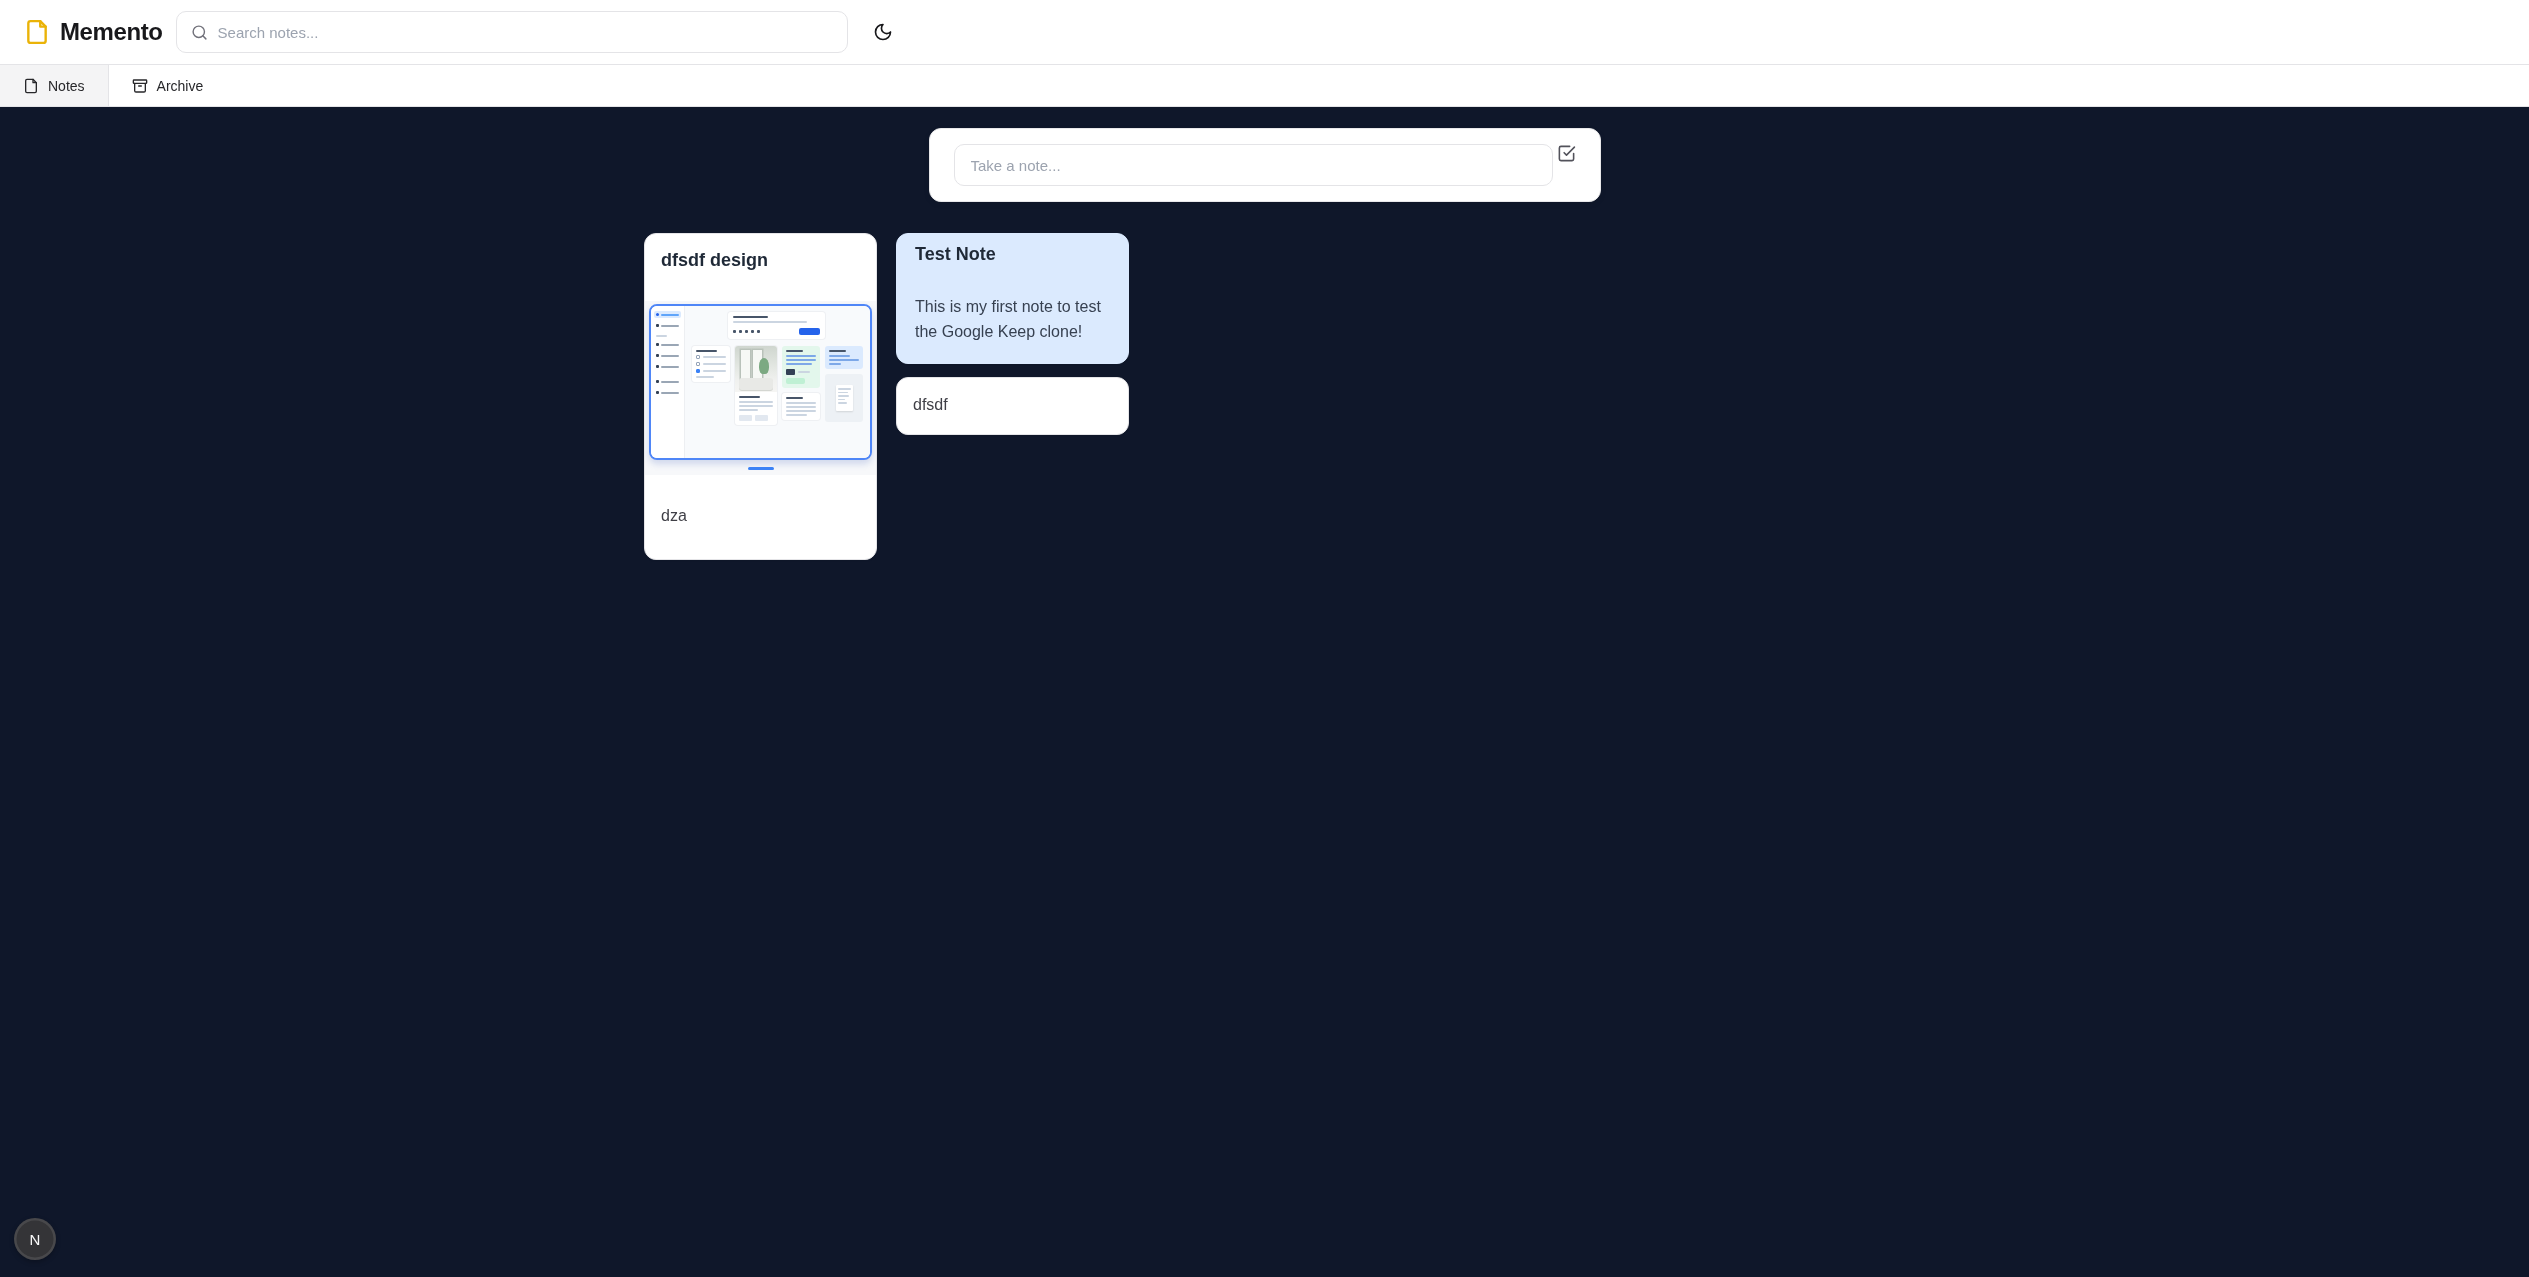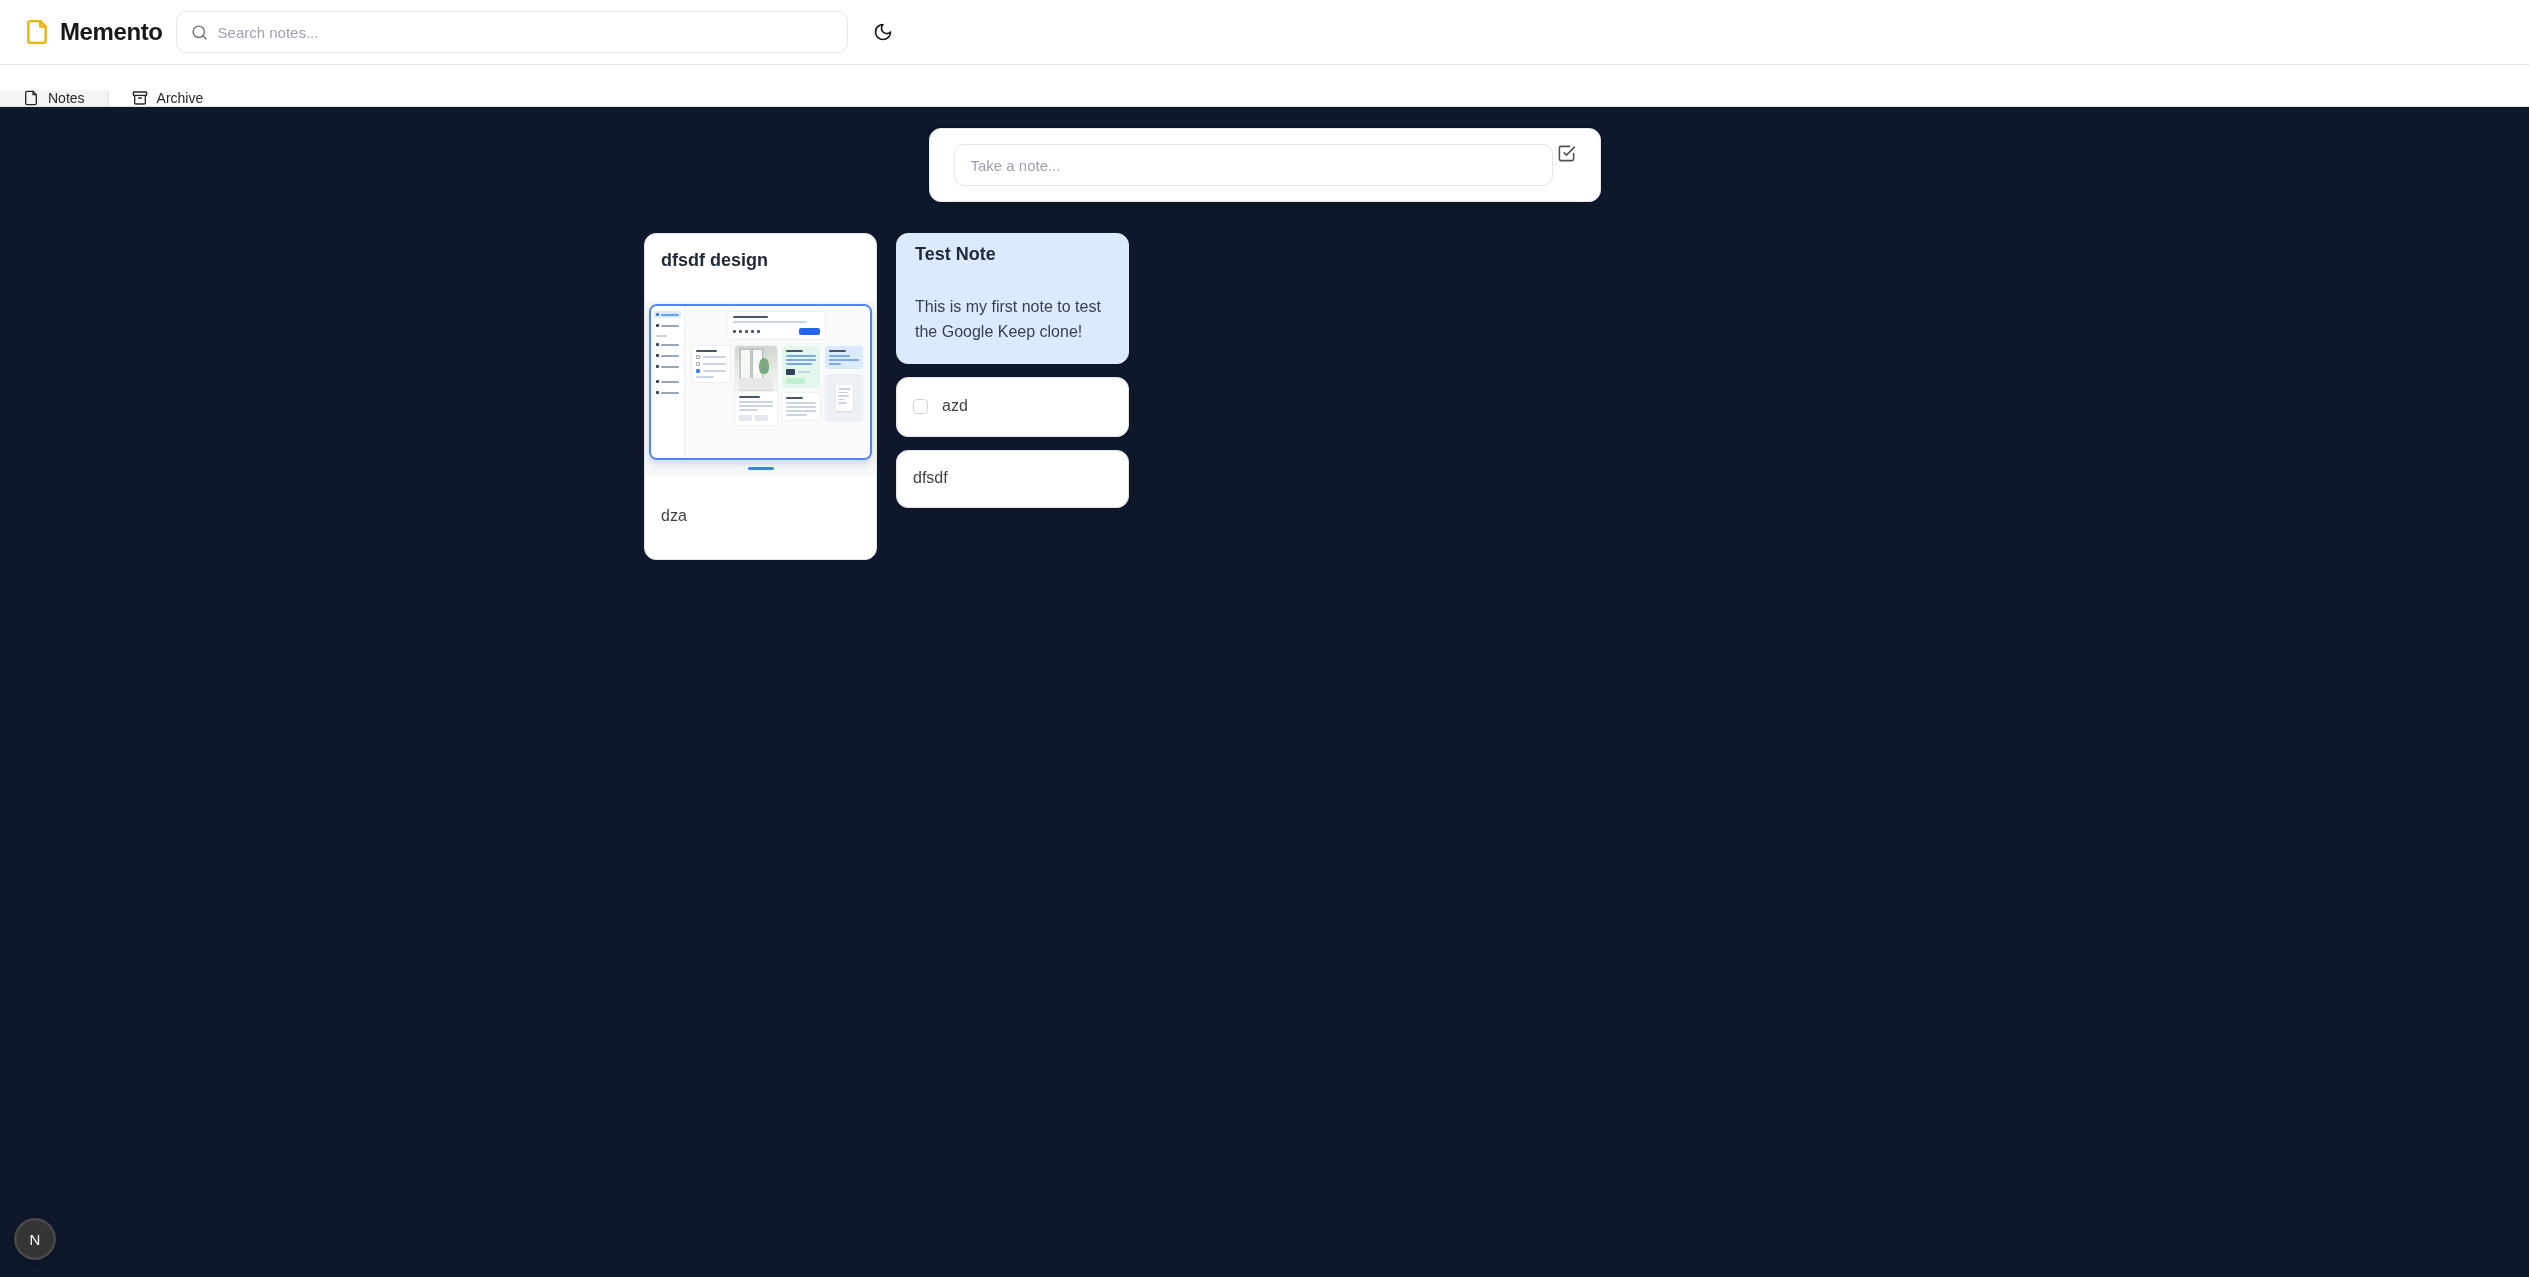--- a/index.html
+++ b/index.html
@@ -12,21 +12,21 @@
   .logo { display:flex; align-items:center; gap:10px; }
   .logo-title { font-size:24px; font-weight:700; letter-spacing:-0.4px; color:#18181b; }
   .search-wrap { margin-left:13px; width:672px; height:42px; border:1px solid #e4e4e7; border-radius:10px;
                  display:flex; align-items:center; gap:10px; padding:4px 14px; background:#fff; }
   .search-wrap input { flex:1; border:none; outline:none; font-size:15px; font-family:inherit; color:#18181b; background:transparent; }
   .search-wrap input::placeholder { color:#9ca3af; }
   .icon-btn { width:38px; height:38px; display:flex; align-items:center; justify-content:center;
               border:none; background:transparent; border-radius:8px; cursor:pointer; margin-left:16px; }
 
   
-  .tabbar { height:43px; border-top:1px solid #e4e4e7; border-bottom:1px solid #e4e4e7; display:flex; background:#fff;align-items:flex-end; }
+  .tabbar { height:43px; border-top:1px solid #e4e4e7; border-bottom:1px solid #e4e4e7; display:flex; background:#fff; }
   .tab { display:flex; align-items:center; gap:9px; padding:0 23px; font-size:14px; font-weight:500;
          color:#27272a; background:transparent; border:none; cursor:pointer; font-family:inherit; }
   .tab.active { background:#f4f4f5; border-right:1px solid #e4e4e7; }
 
   
   .composer { width:672px; margin:21px auto 0; border:1px solid #e8e8ea; border-radius:12px;
               box-shadow:0 2px 6px rgba(0,0,0,0.07); background:#fff; padding:15px 24px;
               display:flex; align-items:flex-start; gap:4px; }
   .composer input { flex:1; height:42px; border:1px solid #e4e4e7; border-radius:10px; padding:0 16px;
                     font-size:15px; font-family:inherit; color:#18181b; outline:none; }
@@ -303,24 +303,20 @@
         </article>
       </div>
 
       <div class="col">
 
         <article class="card card-blue">
           <div class="note-title pad-title">Test Note</div>
           <div class="note-body">This is my first note to test the Google Keep clone!</div>
         </article>
 
-        <article class="card row-card">
-          <span class="checkbox"></span>
-          <span class="note-body">azd</span>
-        </article>
 
         <article class="card row-card short">
           <span class="note-body">dfsdf</span>
         </article>
       </div>
 
       <div class="col"></div>
       <div class="col"></div>
       <div class="col"></div>
     </div>

